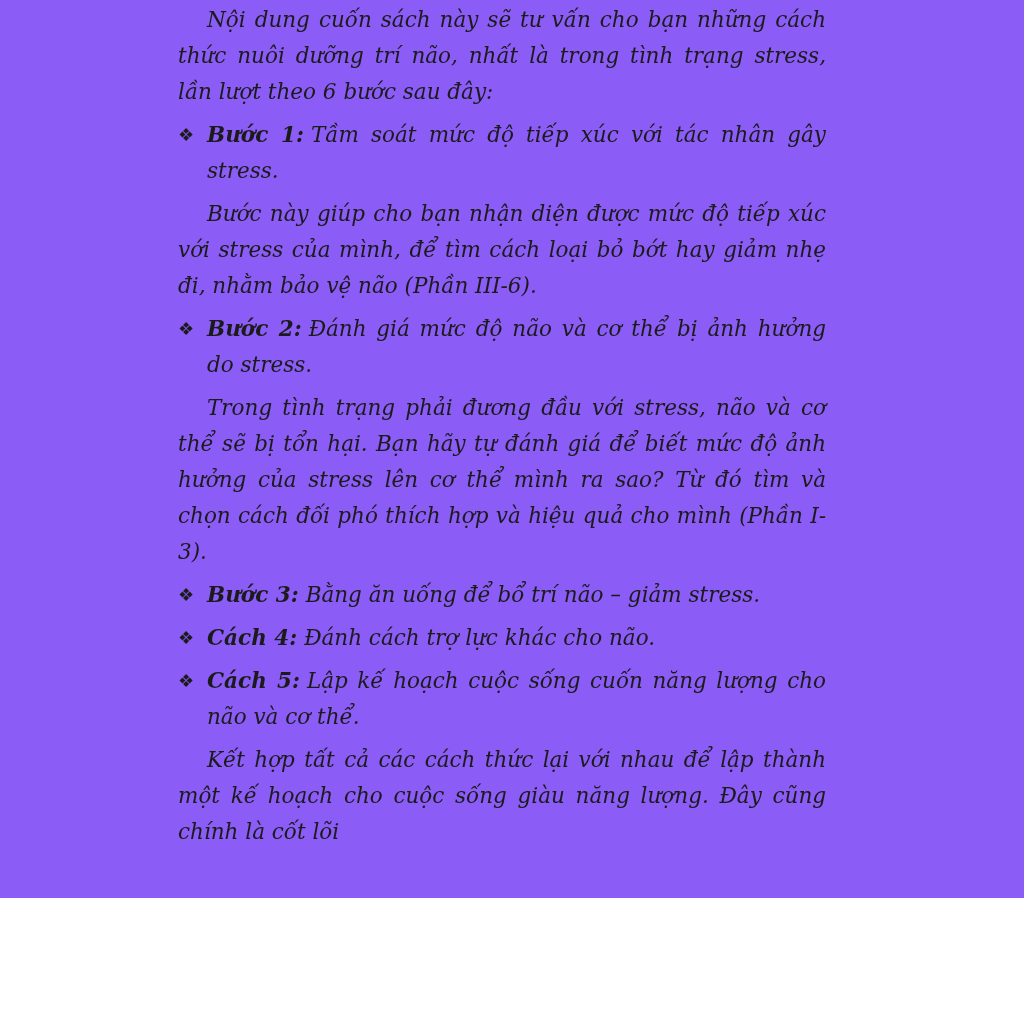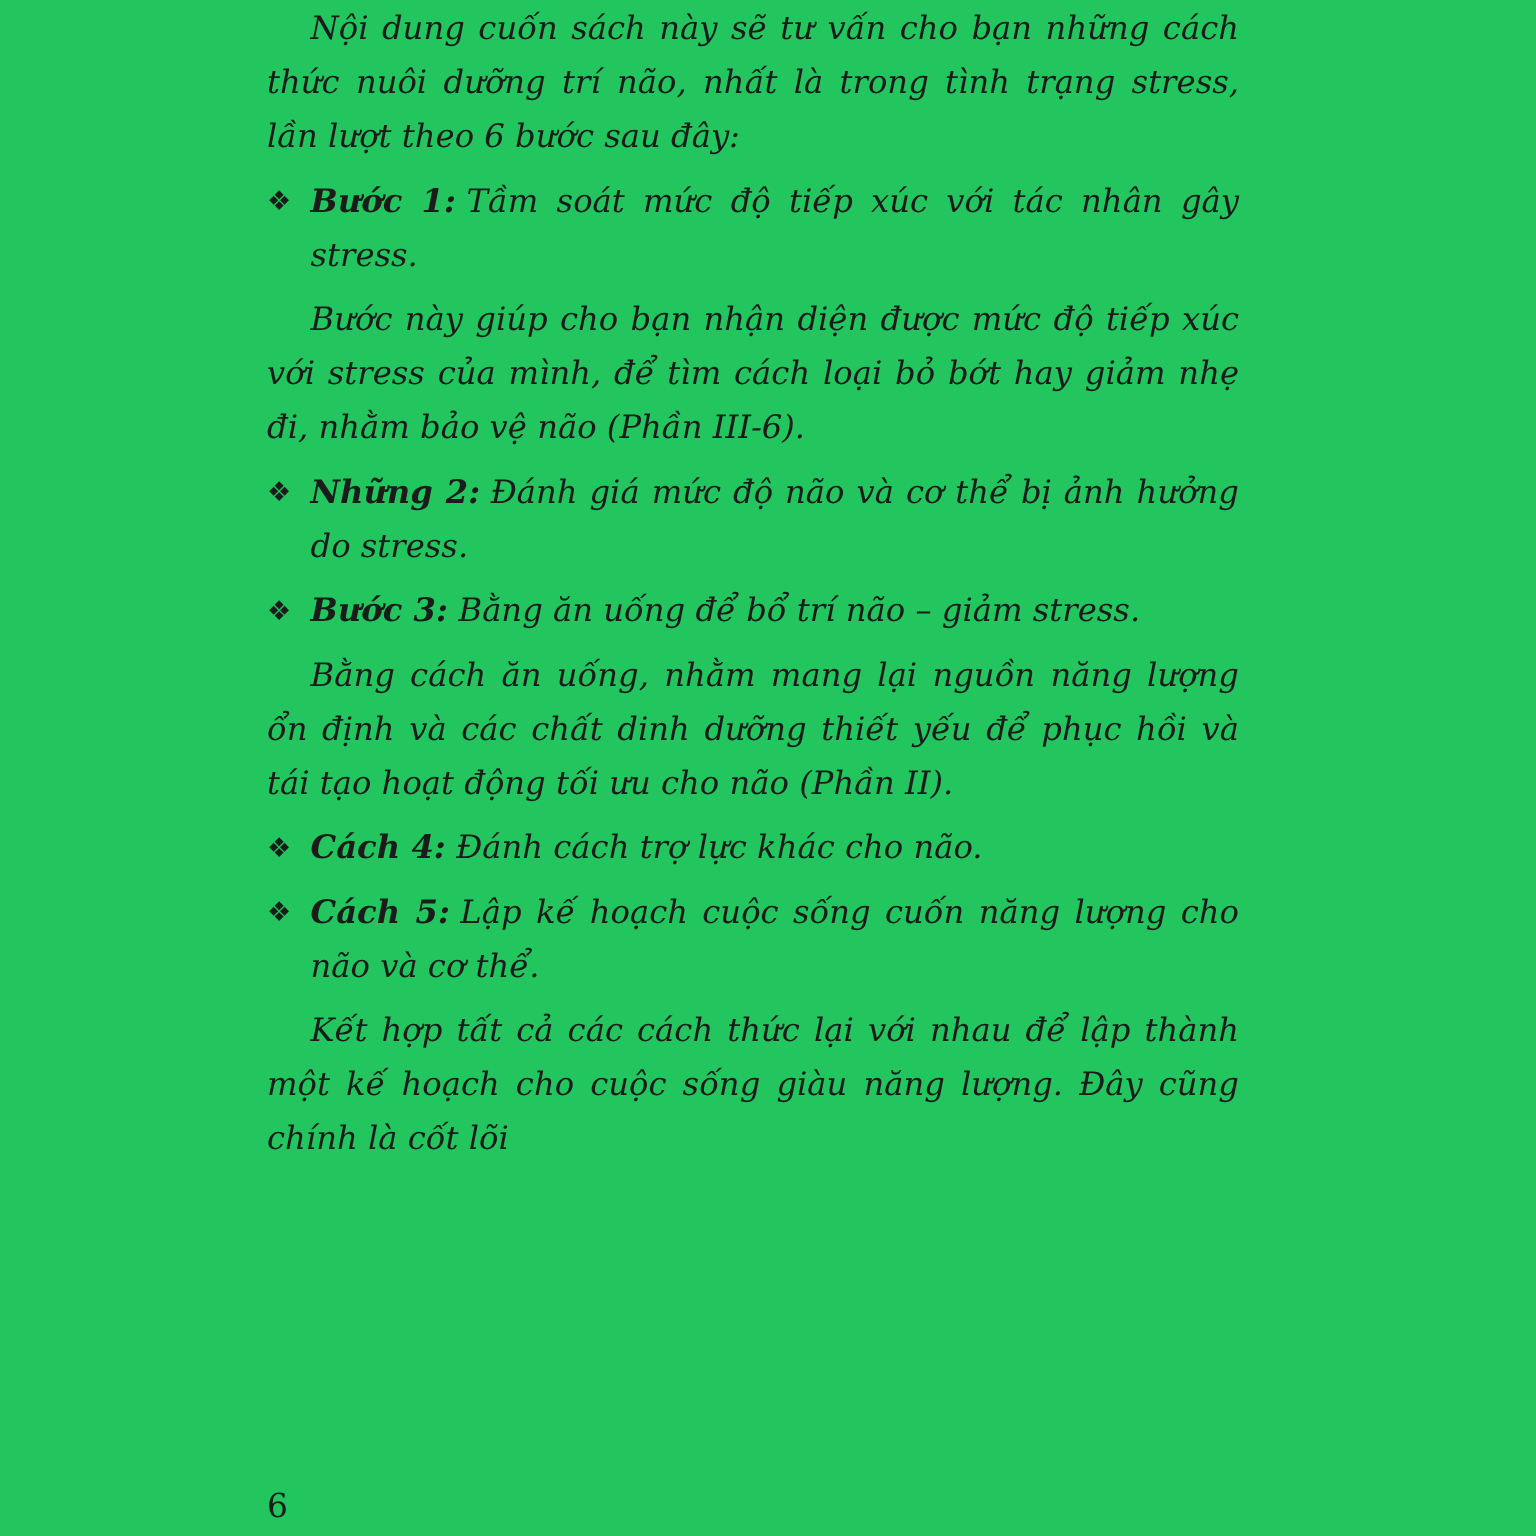--- a/index.html
+++ b/index.html
@@ -3,22 +3,22 @@
 <meta charset="utf-8">
 <style>
   html, body {
     margin: 0;
     padding: 0;
     background: #ffffff;
   }
   .book-page {
     position: relative;
     width: 1024px;
-    height: 1024px;
-    background: #22c55e;
+    height: 898px;
+    background: #8b5cf6;
     overflow: hidden;
     font-family: "DejaVu Serif", serif;
     color: #1b1b1b;
   }
   .content {
     position: absolute;
     left: 178px;
     top: 2px;
     width: 648px;
     font-style: italic;
@@ -73,30 +73,30 @@
 
     <div class="bullet">
       <span class="diamond">❖</span>
       <div class="bullet-body"><span class="bullet-label">Bước 1:</span><span>Tầm soát mức độ tiếp xúc với tác nhân gây stress.</span></div>
     </div>
 
     <p class="para">Bước này giúp cho bạn nhận diện được mức độ tiếp xúc với stress của mình, để tìm cách loại bỏ bớt hay giảm nhẹ đi, nhằm bảo vệ não (Phần III-6).</p>
 
     <div class="bullet">
       <span class="diamond">❖</span>
-      <div class="bullet-body"><span class="bullet-label">Những 2:</span><span>Đánh giá mức độ não và cơ thể bị ảnh hưởng do stress.</span></div>
+      <div class="bullet-body"><span class="bullet-label">Bước 2:</span><span>Đánh giá mức độ não và cơ thể bị ảnh hưởng do stress.</span></div>
     </div>
 
+    <p class="para">Trong tình trạng phải đương đầu với stress, não và cơ thể sẽ bị tổn hại. Bạn hãy tự đánh giá để biết mức độ ảnh hưởng của stress lên cơ thể mình ra sao? Từ đó tìm và chọn cách đối phó thích hợp và hiệu quả cho mình (Phần I-3).</p>
 
     <div class="bullet">
       <span class="diamond">❖</span>
       <div class="bullet-body"><span class="bullet-label">Bước 3:</span><span>Bằng ăn uống để bổ trí não – giảm stress.</span></div>
     </div>
 
-    <p class="para">Bằng cách ăn uống, nhằm mang lại nguồn năng lượng ổn định và các chất dinh dưỡng thiết yếu để phục hồi và tái tạo hoạt động tối ưu cho não (Phần II).</p>
 
     <div class="bullet">
       <span class="diamond">❖</span>
       <div class="bullet-body"><span class="bullet-label">Cách 4:</span><span>Đánh cách trợ lực khác cho não.</span></div>
     </div>
 
 
     <div class="bullet">
       <span class="diamond">❖</span>
       <div class="bullet-body"><span class="bullet-label">Cách 5:</span><span>Lập kế hoạch cuộc sống cuốn năng lượng cho não và cơ thể.</span></div>

